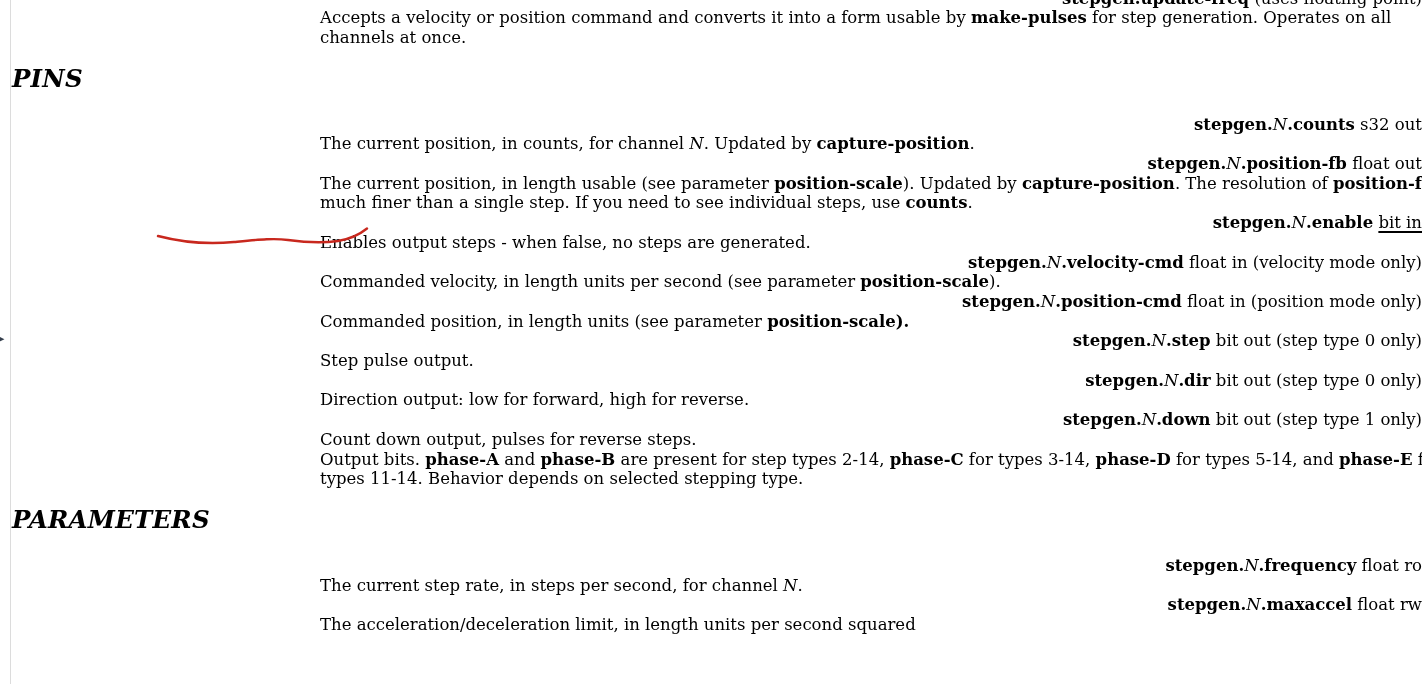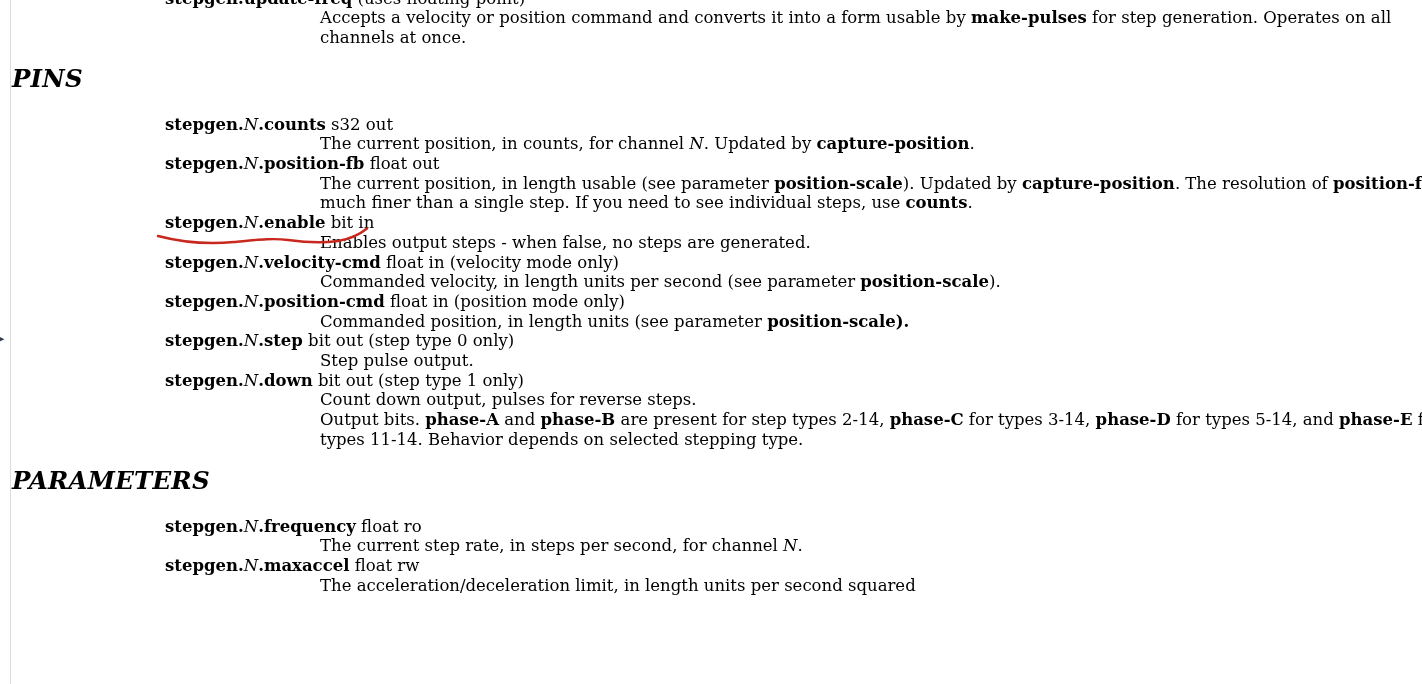--- a/index.html
+++ b/index.html
@@ -19,26 +19,26 @@
     position:absolute;left:-4px;top:333px;
     font-family:"DejaVu Sans","Liberation Sans",sans-serif;
     font-size:11px;line-height:11px;
     color:#36404e;
     cursor:pointer;
   }
   .doc{
     position:absolute;left:0;top:-11.5px;right:0;
     font-size:16.5px;line-height:19.7px;
   }
-  .term{margin-left:165px;white-space:nowrap;}
+  .term{margin-left:165px;white-space:nowrap;text-align:right;}
   .term.annotated{position:relative;}
   .desc-line{margin-left:320px;white-space:nowrap;}
   .b{font-weight:bold;}
   .i{font-style:italic;}
-  .u{text-decoration-thickness:1.5px;text-underline-offset:2.5px;}
+  .u{text-decoration:underline;text-decoration-thickness:1.5px;text-underline-offset:2.5px;}
   h2.section-heading{
     margin:18px 0 24px 12px;
     font-size:24.5px;line-height:25px;font-weight:bold;
     letter-spacing:0.2px;
     font-style:italic;
   }
   .squiggle{
     position:absolute;left:-9px;top:14px;
     width:214px;height:22px;
     pointer-events:none;
@@ -81,20 +81,24 @@
         </div>
         <div>
           <div class="term"><span class="b">stepgen.</span><span class="i">N</span><span class="b">.position-cmd</span><span class=""> float in (position mode only)</span></div>
           <div class="desc-line"><span class="">Commanded position, in length units (see parameter </span><span class="b">position-scale).</span></div>
         </div>
         <div>
           <div class="term"><span class="b">stepgen.</span><span class="i">N</span><span class="b">.step</span><span class=""> bit out (step type 0 only)</span></div>
           <div class="desc-line"><span class="">Step pulse output.</span></div>
         </div>
         <div>
+          <div class="term"><span class="b">stepgen.</span><span class="i">N</span><span class="b">.dir</span><span class=""> bit out (step type 0 only)</span></div>
+          <div class="desc-line"><span class="">Direction output: low for forward, high for reverse.</span></div>
+        </div>
+        <div>
           <div class="term"><span class="b">stepgen.</span><span class="i">N</span><span class="b">.down</span><span class=""> bit out (step type 1 only)</span></div>
           <div class="desc-line"><span class="">Count down output, pulses for reverse steps.</span></div>
         </div>
         <div>
           <div class="desc-line"><span class="">Output bits. </span><span class="b">phase-A</span><span class=""> and </span><span class="b">phase-B</span><span class=""> are present for step types 2-14, </span><span class="b">phase-C</span><span class=""> for types 3-14, </span><span class="b">phase-D</span><span class=""> for types 5-14, and </span><span class="b">phase-E</span><span class=""> for</span></div>
           <div class="desc-line"><span class="">types 11-14. Behavior depends on selected stepping type.</span></div>
         </div>
         <h2 class="section-heading">PARAMETERS</h2>
         <div>
           <div class="term"><span class="b">stepgen.</span><span class="i">N</span><span class="b">.frequency</span><span class=""> float ro</span></div>

